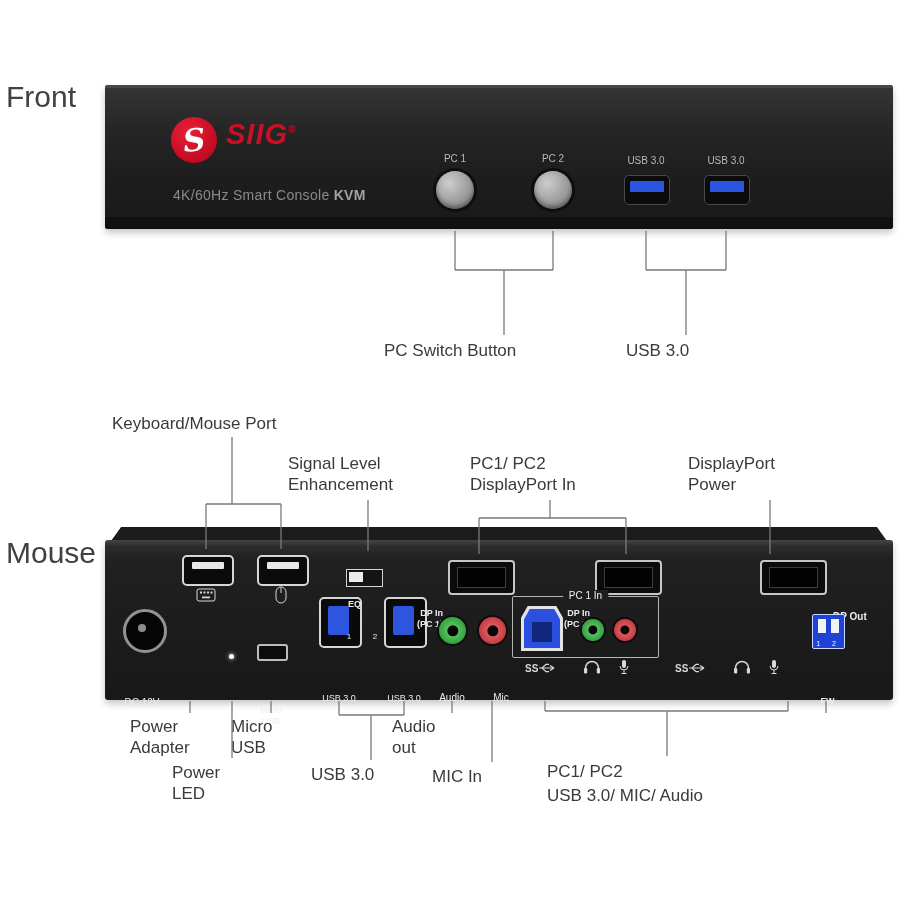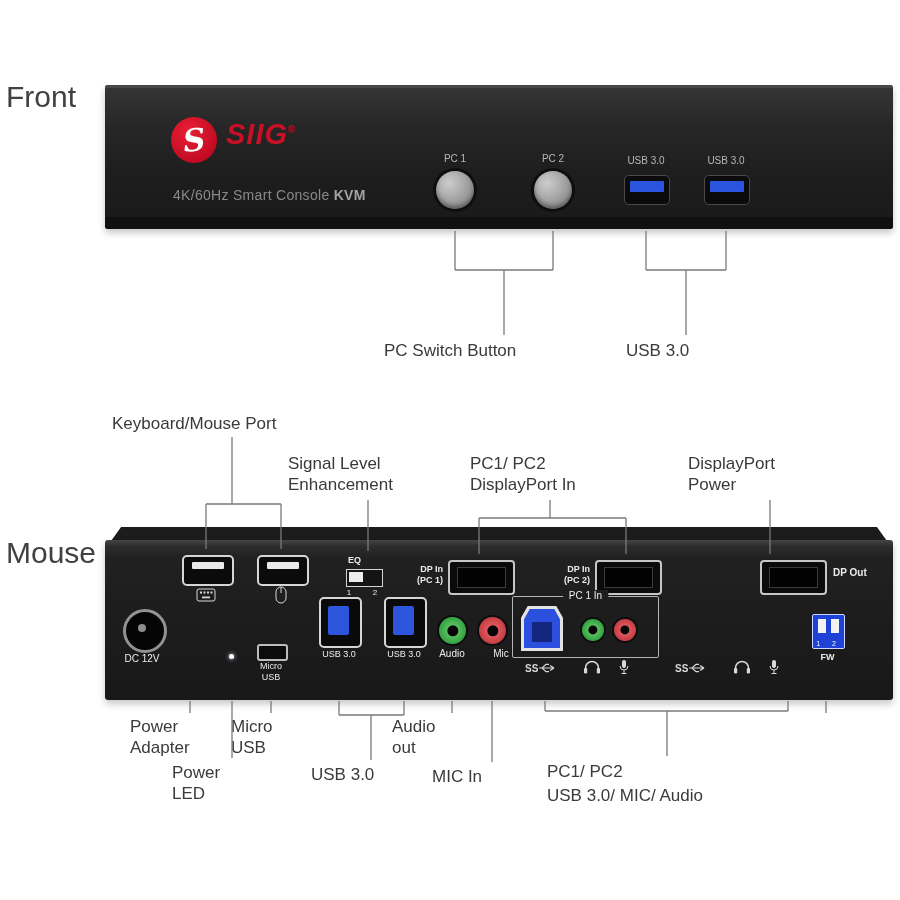--- a/index.html
+++ b/index.html
@@ -33,21 +33,21 @@
   .pc-btn{position:absolute;width:38px;height:38px;border-radius:50%;
     background:radial-gradient(circle at 35% 32%,#cdcdcd,#9d9d9d 55%,#787878 100%);
     box-shadow:0 0 0 3px #0e0e0e, inset 0 -3px 4px rgba(0,0,0,.35);}
   .usb-a{position:absolute;background:#0b0b0b;border:1px solid #4a4a4a;border-radius:5px;}
   .usb-a::before{content:'';position:absolute;left:5px;right:5px;top:5px;height:11px;background:#2b55e0;border-radius:1px;}
   
   .usb-a-back{position:absolute;background:#0b0b0b;border:2px solid #d6d6d6;border-radius:5px;}
   .usb-a-back::before{content:'';position:absolute;left:8px;right:8px;top:5px;height:7px;background:#e9e9e9;border-radius:1px;}
   .usb3-v{position:absolute;background:#0a0a0a;border:2px solid #d6d6d6;border-radius:5px;}
   .usb3-v::before{content:'';position:absolute;left:7px;top:7px;width:21px;height:29px;background:#2d55de;border-radius:2px;}
-  .white-label{position:absolute;color:#ececec;text-align:center;}
+  .white-label{position:absolute;color:#ececec;text-align:center;margin-top:44px;}
   .jack{position:absolute;border-radius:50%;box-shadow:0 0 0 2px #0d0d0d;}
   .jack::after{content:'';position:absolute;left:50%;top:50%;transform:translate(-50%,-50%);width:42%;height:42%;background:#060606;border-radius:50%;}
   .jack.green{background:radial-gradient(circle,#5cc261 25%,#2e9e3e 75%);}
   .jack.red{background:radial-gradient(circle,#e25a60 25%,#c03a40 75%);}
   .dp{position:absolute;background:#0b0b0b;border:2px solid #c6c6c6;border-radius:4px;}
   .dp::after{content:'';position:absolute;left:7px;right:7px;top:5px;bottom:5px;background:#020202;border:1px solid #3b3b3b;}
   .group-box{position:absolute;border:1px solid #b5b5b5;border-radius:2px;}
   .group-title{position:absolute;top:-7px;left:50%;transform:translateX(-50%);background:#1e1e1e;
     padding:0 6px;font-size:10px;font-weight:normal;color:#f0f0f0;white-space:nowrap;}
   .usb-b{position:absolute;clip-path:polygon(16% 0,84% 0,100% 26%,100% 100%,0 100%,0 26%);background:#e3e3e3;}

